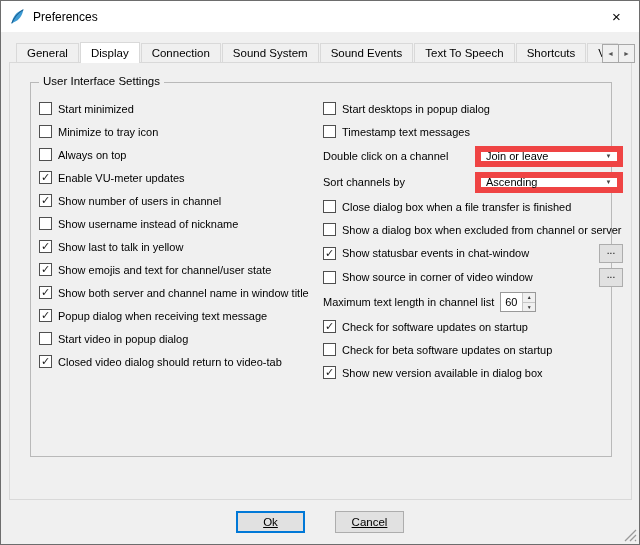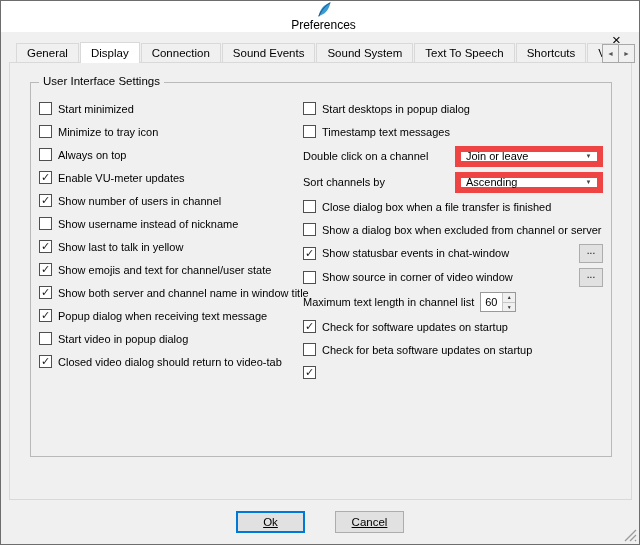--- a/index.html
+++ b/index.html
@@ -12,21 +12,21 @@
   .window {
     position: absolute; inset: 0;
     background: var(--dialog_bg, #f0f0f0);
     border: 1px solid #6d6d6d;
     overflow: hidden;
   }
   
   .titlebar {
     position: absolute; top: 0; left: 0; right: 0; height: 31px;
     background: var(--titlebar_bg, #ffffff);
-    display: flex; align-items: center; flex-direction: column;
+    display: flex; align-items: center;
   }
   .app-icon { width: 17px; height: 17px; margin-left: 8px; flex: none; }
   .title { font-size: 12px; margin-left: 7px; }
   .close-btn {
     margin-left: auto; width: 45px; height: 31px;
     display: flex; align-items: center; justify-content: center;
     font-size: 15px; line-height: 1; cursor: default;
   }
   
   .tabstrip {
@@ -59,21 +59,21 @@
   }
   .group {
     position: absolute; left: 20px; top: 19px; width: 582px; height: 375px;
     border: 1px solid #b9b9b9;
   }
   .group-title {
     position: absolute; top: -8px; left: 8px; background: #f0f0f0;
     padding: 0 4px; font-size: 11.5px; white-space: nowrap;
   }
   .col-left  { position: absolute; left: 8px;   top: 14px; width: 272px; }
-  .col-right { position: absolute; left: 272px; top: 14px; width: 300px; }
+  .col-right { position: absolute; left: 292px; top: 14px; width: 300px; }
   
   .row { display: flex; align-items: center; height: 23px; font-size: 11px; }
   .row-tall { height: 26px; }
   .row-med { height: 24px; }
   .lbl { white-space: nowrap; }
   .cb {
     width: 13px; height: 13px; flex: none;
     background: #fff; border: 1px solid #4f4f4f; margin-right: 6px;
     display: flex; align-items: center; justify-content: center;
   }
@@ -132,22 +132,22 @@
       <path d="M2.5 14.5 C4.5 9.5 8.5 4.5 13.5 1.5" stroke="#1b5e8f" stroke-width="1" fill="none"></path>
     </svg>
     <span class="title">Preferences</span>
     <span class="close-btn">×</span>
   </div>
 
   <div class="tabstrip">
     <div class="tab">General</div>
     <div class="tab checked">Display</div>
     <div class="tab">Connection</div>
+    <div class="tab">Sound System</div>
     <div class="tab">Sound Events</div>
-    <div class="tab">Sound System</div>
     <div class="tab">Text To Speech</div>
     <div class="tab">Shortcuts</div>
     <div class="tab">Video</div>
   </div>
   <div class="tabscroll">
     <span class="sbtn">◄</span>
     <span class="sbtn">►</span>
   </div>
 
   <div class="panel">
@@ -288,20 +288,21 @@
           <span class="lbl">Check for software updates on startup</span>
         </div>
         <div class="row">
           <span class="cb"></span>
           <span class="lbl">Check for beta software updates on startup</span>
         </div>
         <div class="row">
           <span class="cb checked">
               <span class="mark">✓</span>
             </span>
+          <span class="lbl">Show new version available in dialog box</span>
         </div>
 
       </div>
     </div>
   </div>
 
   <div class="footer">
     <button class="btn btn-default">Ok</button>
     <button class="btn">Cancel</button>
   </div>

